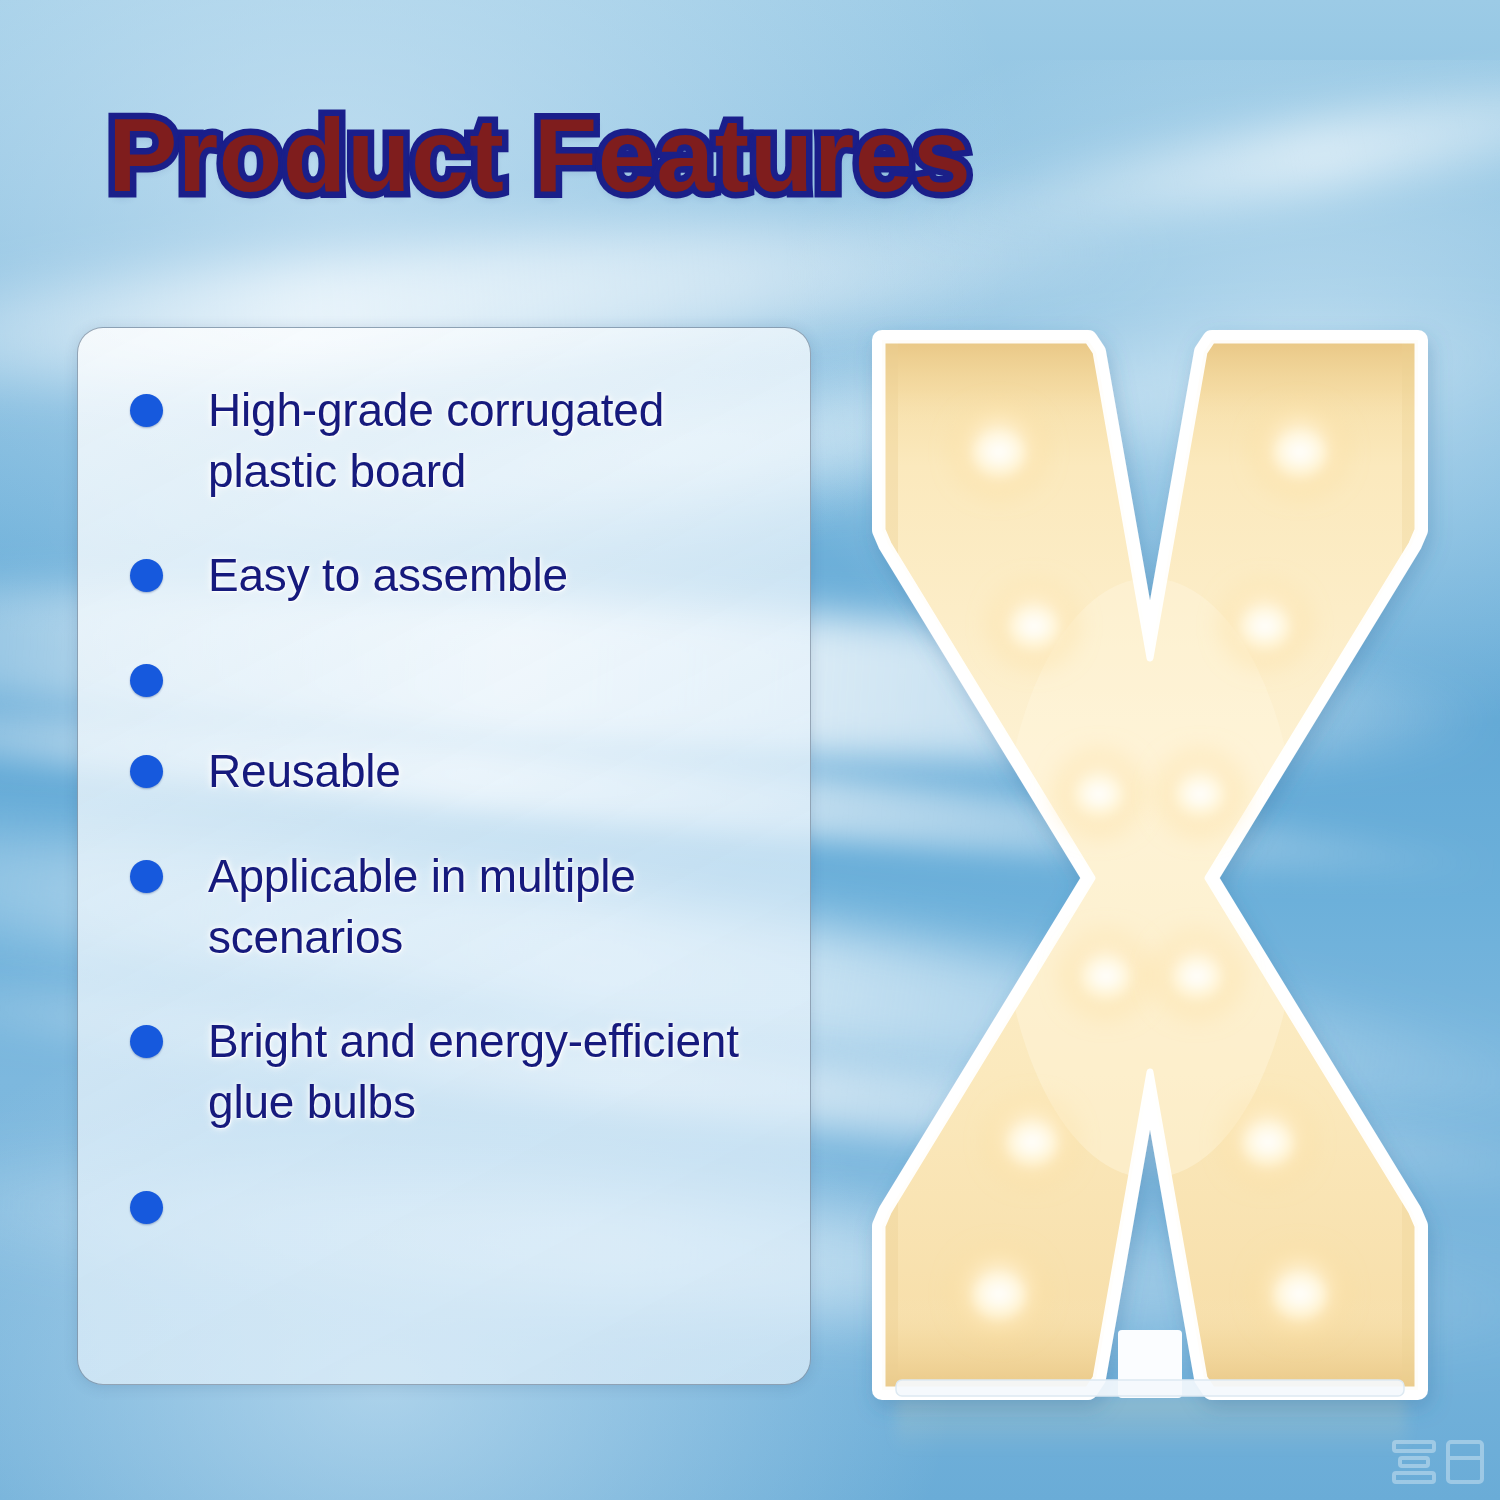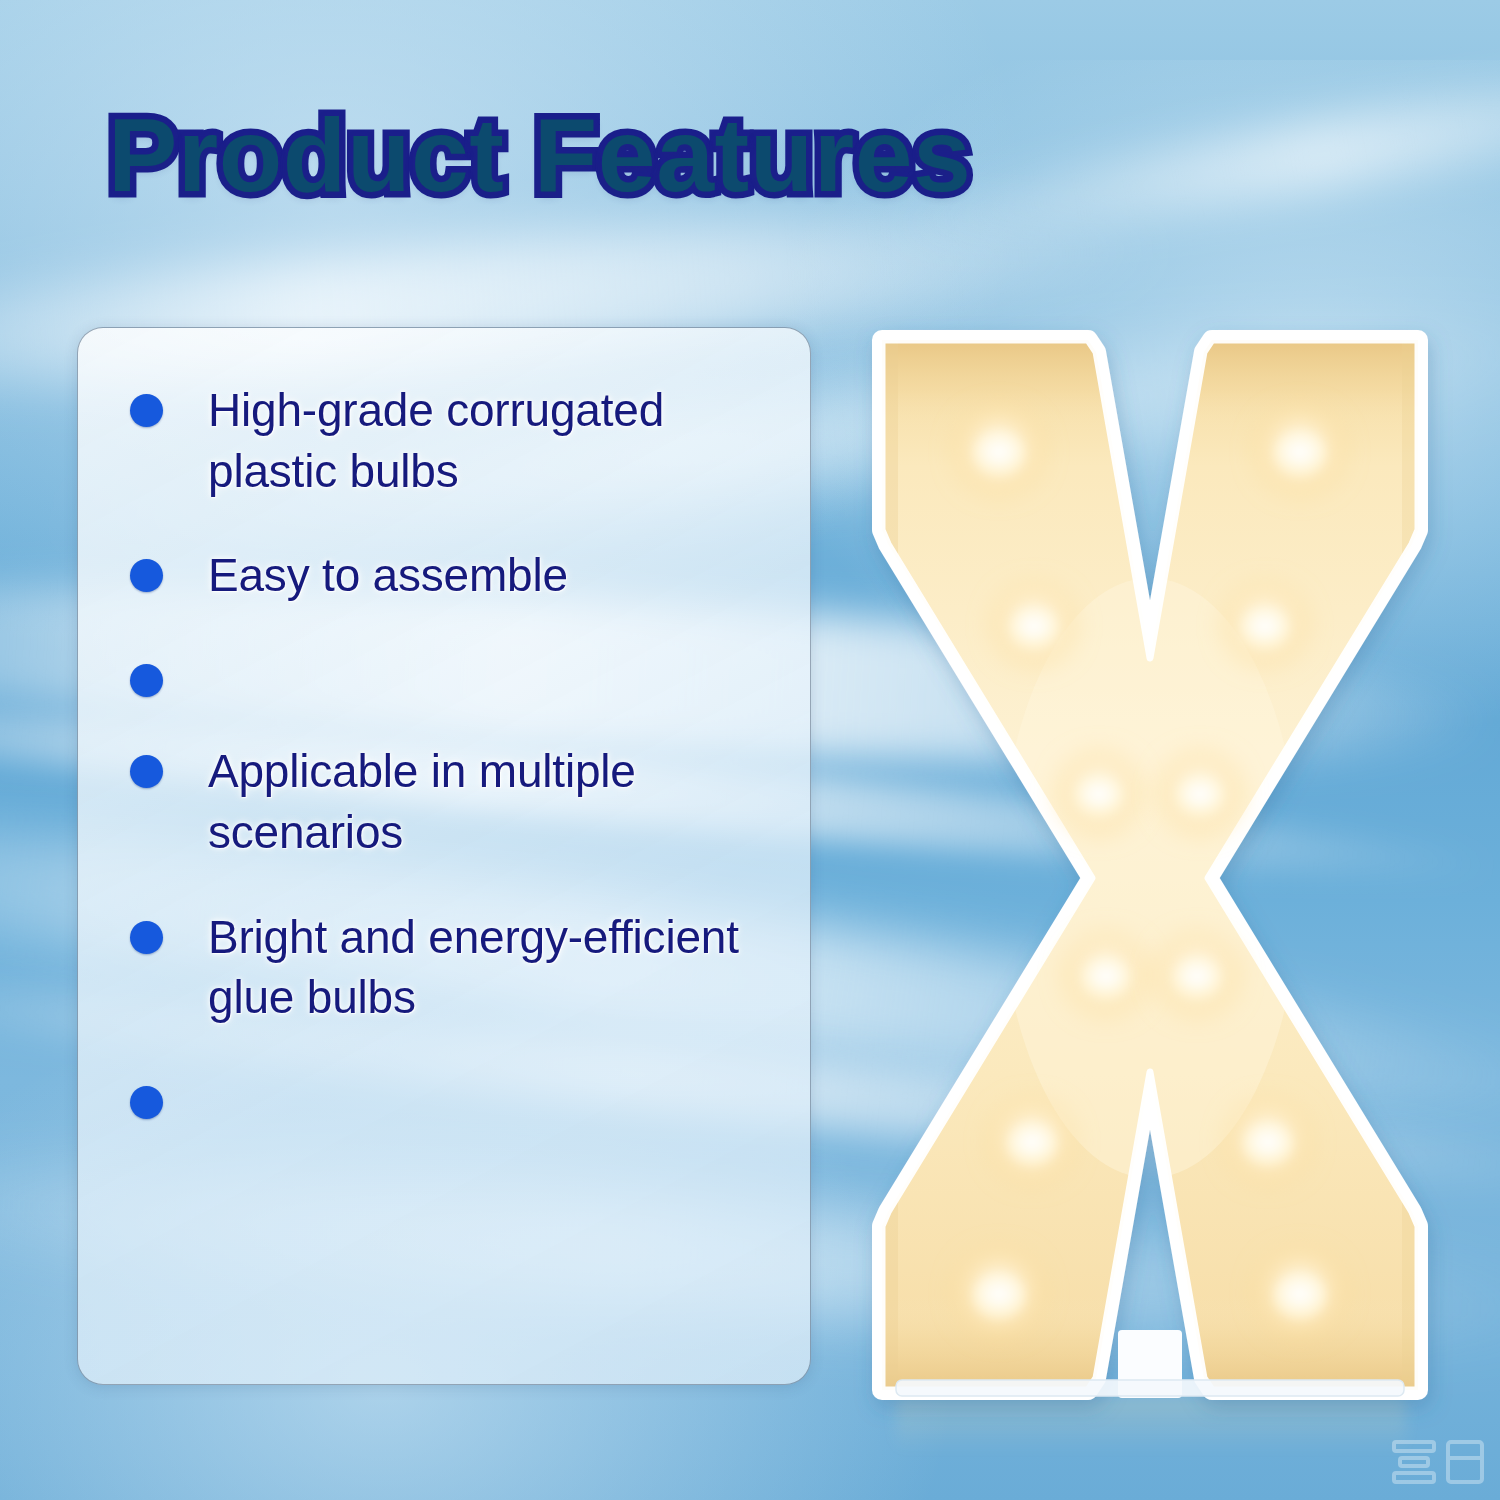--- a/index.html
+++ b/index.html
@@ -67,21 +67,21 @@
   .s8{ right:-18%; top:8%;  width:60%;  height:70px;
        background:linear-gradient(90deg, rgba(255,255,255,0) 0%, rgba(255,255,255,.60) 50%, rgba(255,255,255,0) 100%);
        transform:rotate(-10deg); filter:blur(22px);}
 
   
   #page-title{
     position:absolute;
     left:108px; top:96px;
     font-size:104px;
     font-weight:700;
-    color:#0c4a6e;
+    color:#7f1d1d;
     letter-spacing:0.5px;
     white-space:nowrap;
     -webkit-text-stroke:13px #1b1f8c;
     paint-order:stroke fill;
     text-shadow:0 4px 10px rgba(30,40,120,.30);
   }
 
   
   #feature-card{
     position:absolute;
@@ -166,32 +166,36 @@
   <div class="bg-glow-c"></div>
 </div>
 
 <h1 id="page-title">Product Features</h1>
 
 <section id="feature-card">
   <ul id="feature-list">
 
     <li class="feature-item">
       <span class="bullet-dot"></span>
-      <span class="feature-text">High-grade corrugated plastic bulbs</span>
+      <span class="feature-text">High-grade corrugated plastic board</span>
     </li>
 
     <li class="feature-item">
       <span class="bullet-dot"></span>
       <span class="feature-text">Easy to assemble</span>
     </li>
 
     <li class="feature-item">
       <span class="bullet-dot"></span>
     </li>
 
+    <li class="feature-item">
+      <span class="bullet-dot"></span>
+      <span class="feature-text">Reusable</span>
+    </li>
 
     <li class="feature-item">
       <span class="bullet-dot"></span>
       <span class="feature-text">Applicable in multiple scenarios</span>
     </li>
 
     <li class="feature-item">
       <span class="bullet-dot"></span>
       <span class="feature-text indent2">Bright and energy-efficient  glue bulbs</span>
     </li>

